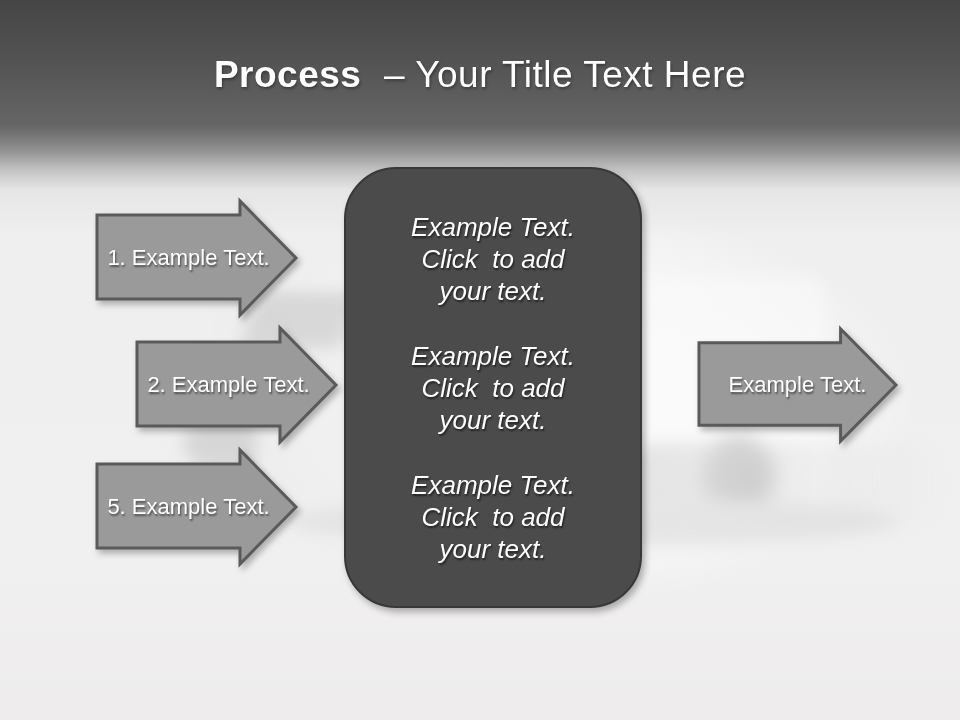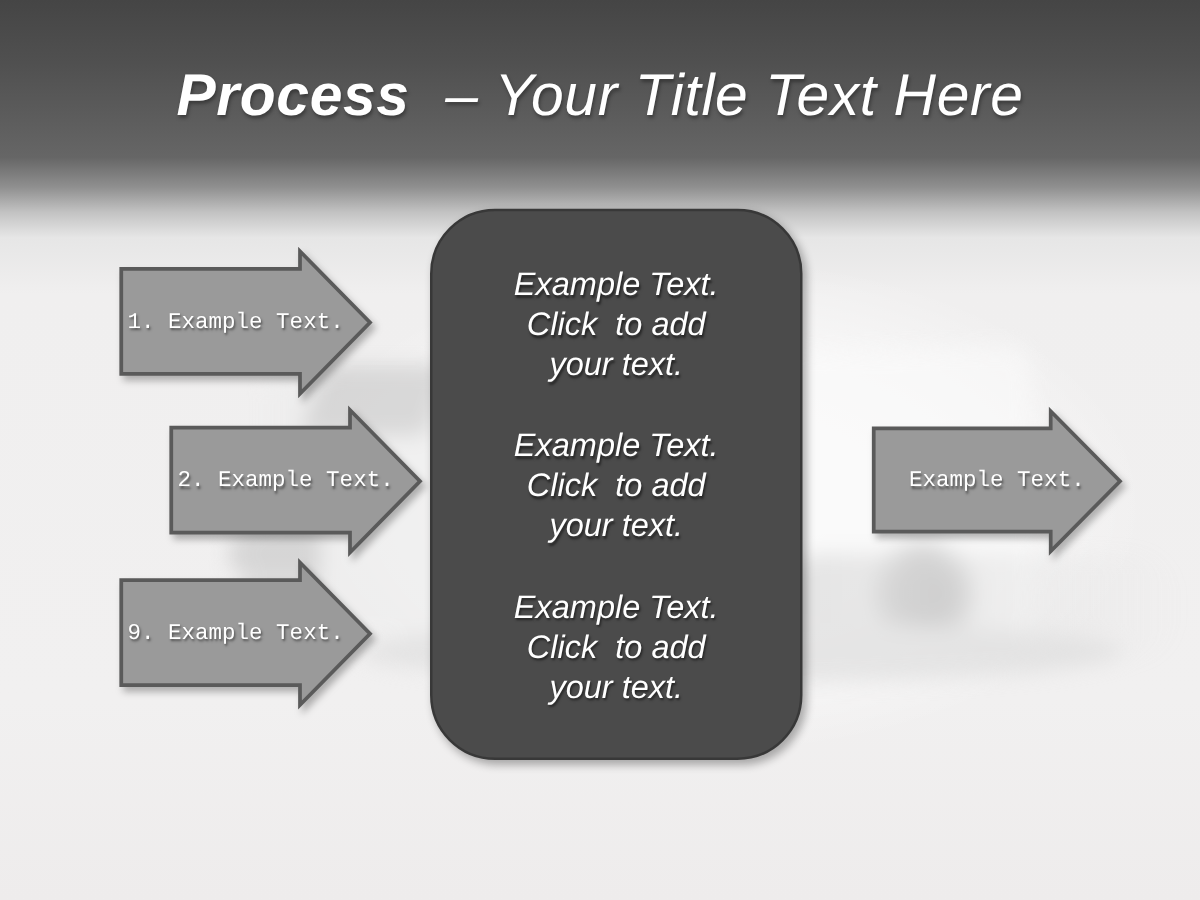--- a/index.html
+++ b/index.html
@@ -41,34 +41,34 @@
   .van-streak  { left:618px; top:443px; width:330px; height:84px; border-radius:42px;
                  background:linear-gradient(to right, rgba(208,208,208,0.9), rgba(240,240,240,0)); }
   .van-ground  { left:288px; top:498px; width:610px; height:48px; border-radius:50%; background:#dadada; }
 
   
   .header {
     position:absolute; left:0; top:0; width:960px; height:150px;
     display:flex; align-items:center; justify-content:center;
   }
   .title {
-    color:#ffffff; font-size:47px; font-weight:400; letter-spacing:0.5px;
-    text-shadow:1px 2px 3px rgba(0,0,0,0.35); white-space:nowrap;font-style:italic;
+    color:#ffffff; font-size:37px; font-weight:400; letter-spacing:0.5px;
+    text-shadow:1px 2px 3px rgba(0,0,0,0.35); white-space:nowrap;
   }
   .title .t-bold { font-weight:700; }
   .title .t-rest { margin-left:0.32em; }
 
   
   .arrow { position:absolute; }
   .arrow svg { position:absolute; inset:0; width:100%; height:100%; overflow:visible;
                filter:drop-shadow(3px 4px 3px rgba(0,0,0,0.28)); }
   .arrow svg polygon { fill:#9a9a9a; stroke:#5a5a5a; stroke-width:3; stroke-linejoin:miter; }
   .arrow .arrow-label {
     position:absolute; inset:0; display:flex; align-items:center; justify-content:center;
-    color:#ffffff; font-size:18px; text-shadow:1px 2px 2px rgba(0,0,0,0.5); white-space:nowrap;font-family:Liberation Mono, monospace;
+    color:#ffffff; font-size:22px; text-shadow:1px 2px 2px rgba(0,0,0,0.5); white-space:nowrap;
   }
   .arrow-left .arrow-label { transform:translateX(-8px); }
   .arrow-1 { left:95px;  top:199px; width:203px; height:118px; }
   .arrow-2 { left:95px;  top:326px; width:203px; height:118px;margin-left:40px; }
   .arrow-3 { left:95px;  top:448px; width:203px; height:118px; }
   .arrow-right { left:697px; top:327px; width:201px; height:116px; }
 
   
   .panel {
     position:absolute; left:344px; top:167px; width:298px; height:441px;
@@ -121,21 +121,21 @@
     <svg viewBox="0 0 203 118" preserveAspectRatio="none">
       <polygon points="2,16 145,16 145,2 201,59 145,116 145,100 2,100"></polygon>
     </svg>
     <span class="arrow-label">2. Example Text.</span>
   </div>
 
   <div class="arrow arrow-left arrow-3">
     <svg viewBox="0 0 203 118" preserveAspectRatio="none">
       <polygon points="2,16 145,16 145,2 201,59 145,116 145,100 2,100"></polygon>
     </svg>
-    <span class="arrow-label">9. Example Text.</span>
+    <span class="arrow-label">5. Example Text.</span>
   </div>
 
   <div class="panel">
     <div class="panel-block">Example Text.
 Click  to add
 your text.</div>
     <div class="panel-block">Example Text.
 Click  to add
 your text.</div>
     <div class="panel-block">Example Text.

